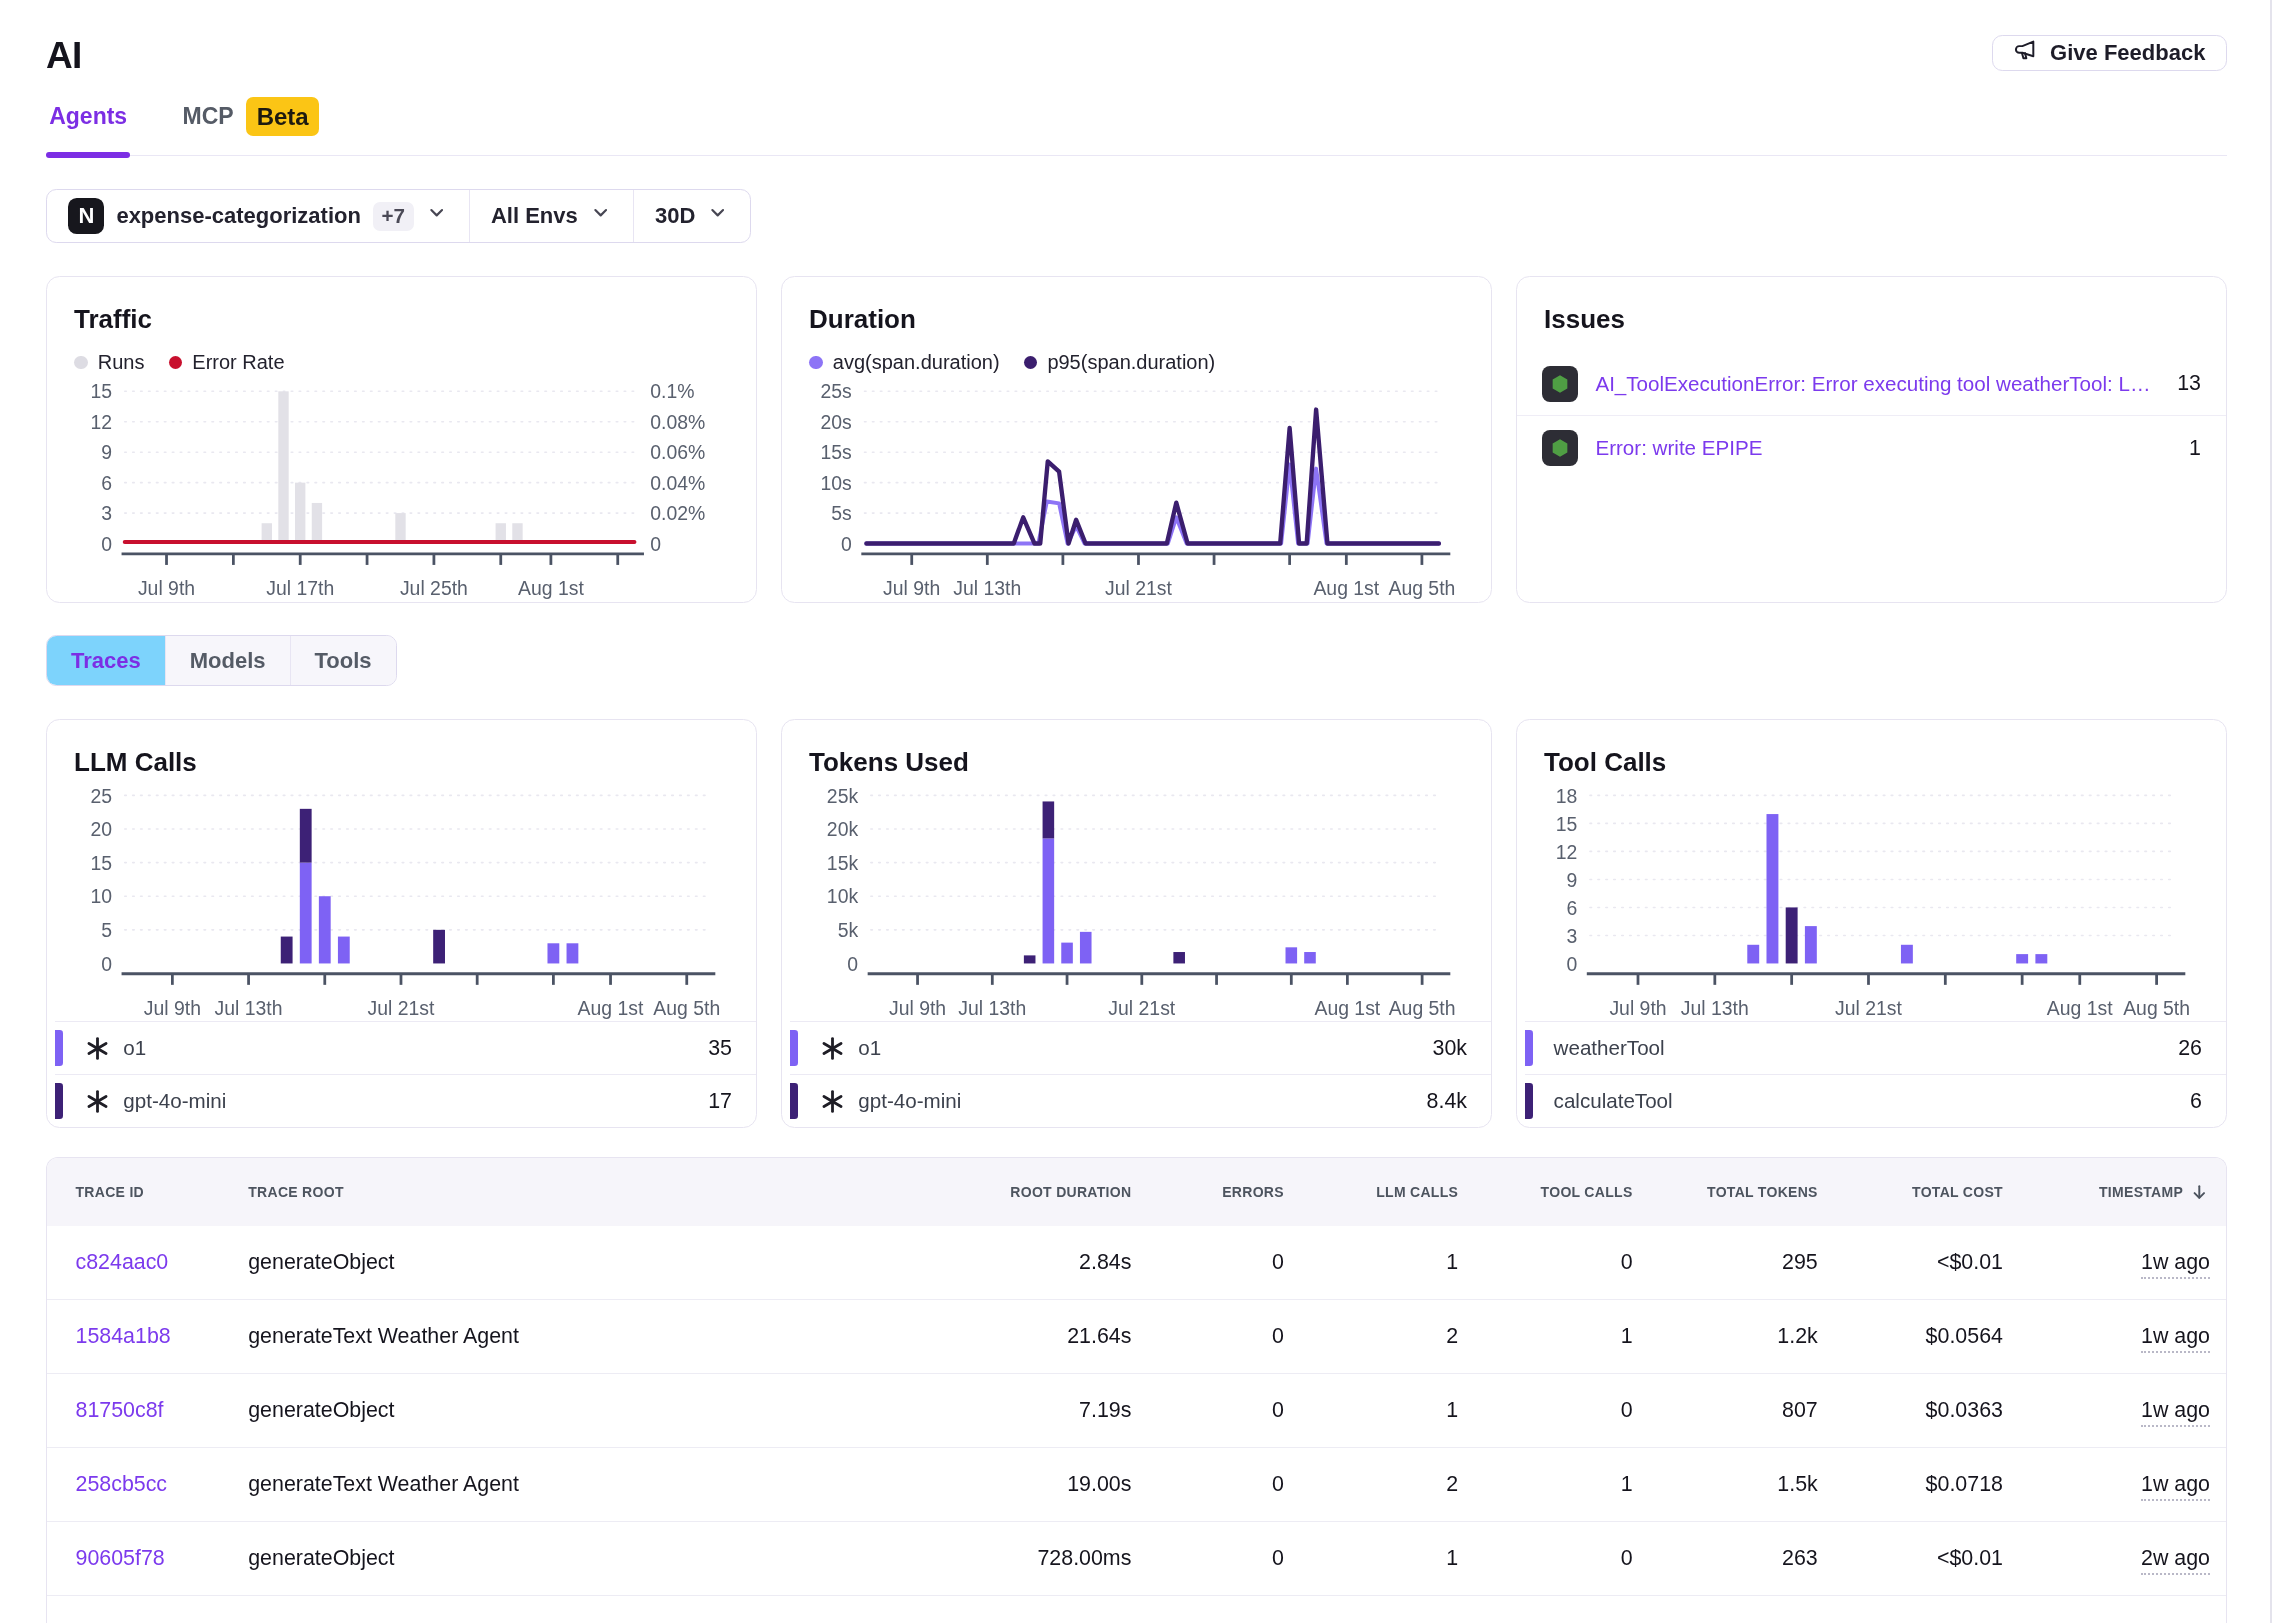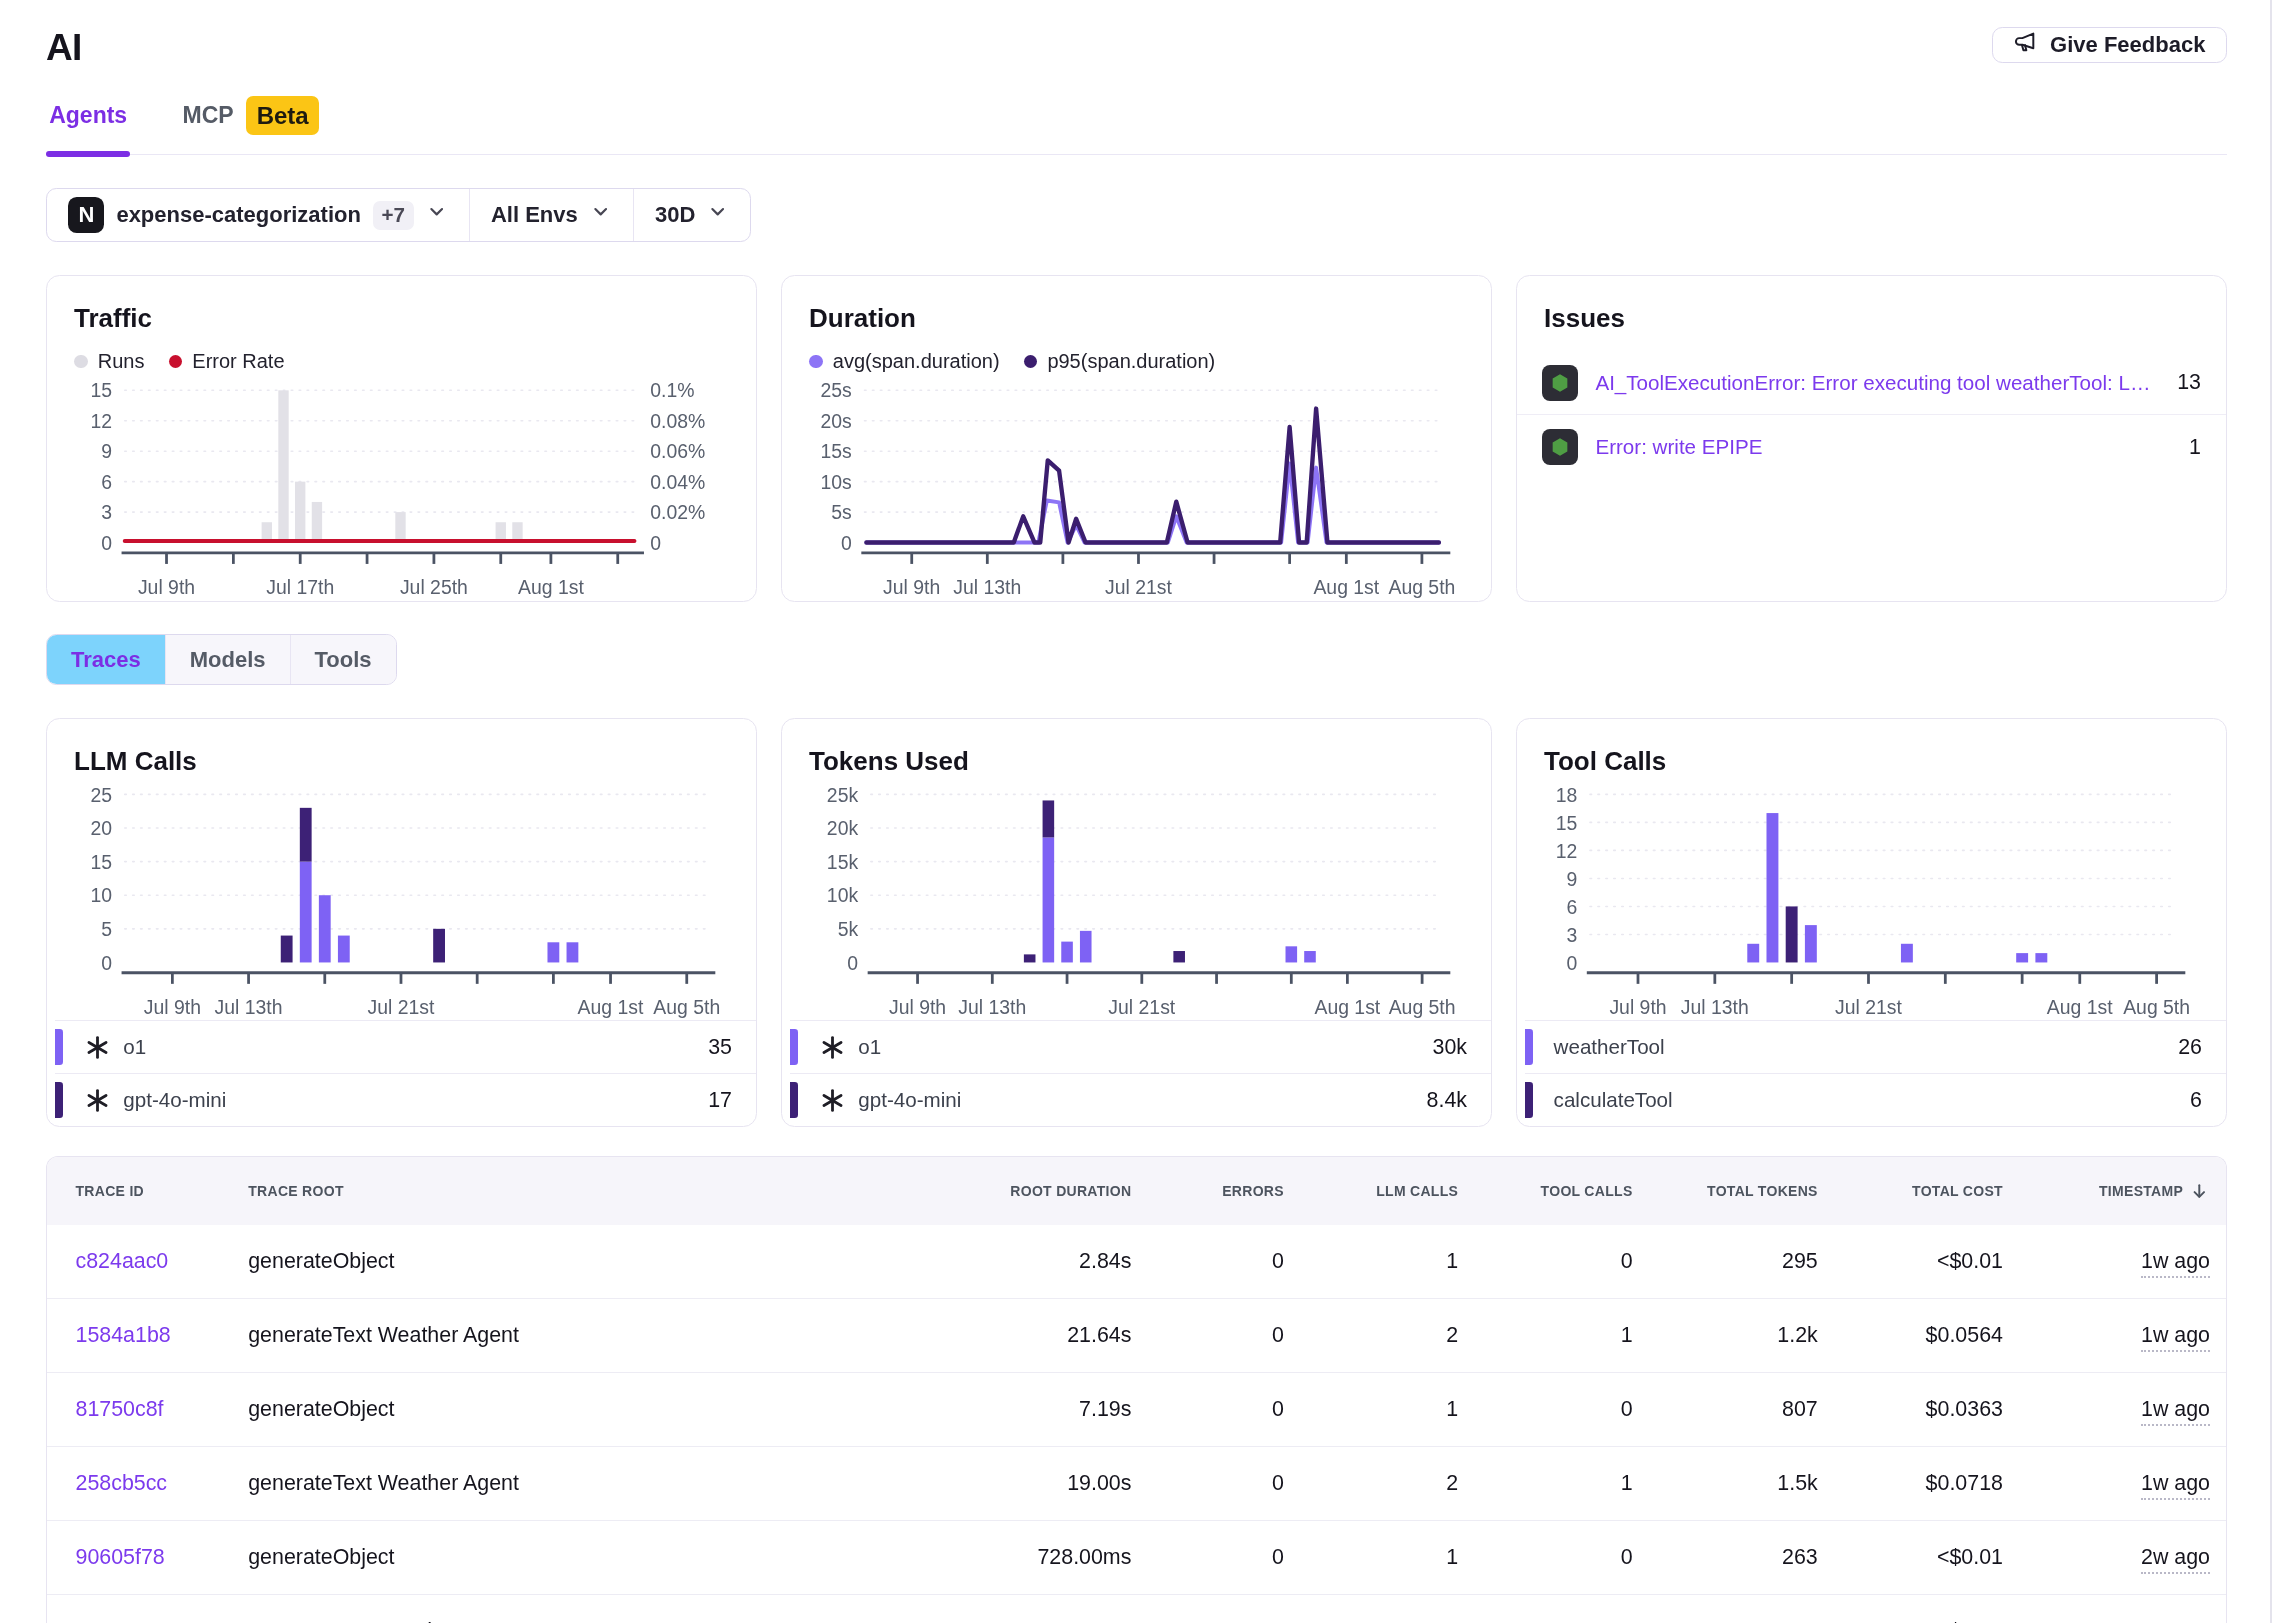--- a/index.html
+++ b/index.html
@@ -1,29 +1,29 @@
 <!DOCTYPE html>
 <html style="font-size:12.7px"><head>
 <meta charset="utf-8">
 <style>
   * { box-sizing: border-box; }
   html, body { margin:0; padding:0; width:2273px; height:1624px; overflow:hidden; background:#ffffff;
     font-family:"Liberation Sans", sans-serif; color:#17161f; }
-  .page { width:2273px; height:1624px; padding:0 46px; position:relative; }
+  .page { width:2273px; height:1624px; padding:8px 46px; position:relative; }
   .scroll-track { position:absolute; top:0; right:0; width:3.2px; height:1624px; background:#e4e3ec; }
 
   
   .topbar { display:flex; justify-content:space-between; align-items:flex-start; padding-top:27px; }
   .page-title { font-size:37px; font-weight:700; letter-spacing:-0.8px; margin:0; color:#15141d; }
   .feedback-btn { display:flex; align-items:center; gap:12px; background:#fff; border:1.6px solid #ddd9ee;
     border-radius:10.3px; padding:0 20.6px; height:36px; font-size:22px; font-weight:700; color:#1d1c28;
     font-family:inherit; cursor:pointer; }
 
   
-  .main-tabs { display:flex; gap:49px; margin-top:27px; border-bottom:1.6px solid #eae7f5; }
+  .main-tabs { display:flex; gap:49px; margin-top:20px; border-bottom:1.6px solid #eae7f5; }
   .main-tab { display:flex; align-items:center; gap:12.7px; padding:0 3.2px 19px; font-size:23px; font-weight:600;
     color:#555b66; position:relative; cursor:pointer; }
   .main-tab.active { color:#7c2ee4; }
   .main-tab.active::after { content:""; position:absolute; left:0; right:0; bottom:-2.4px; height:5.6px;
     background:#7c2ee4; border-radius:3.2px; }
   .beta { background:#fbc515; color:#1d1a10; font-size:24px; font-weight:700; padding:5.6px 10.3px; border-radius:7.1px; }
 
   
   .filter-row { display:flex; gap:52px; margin-top:33px; }
   .seg { display:inline-flex; align-items:stretch; border:1.6px solid #ddd9ee; border-radius:10.3px; background:#fff; overflow:hidden; }

